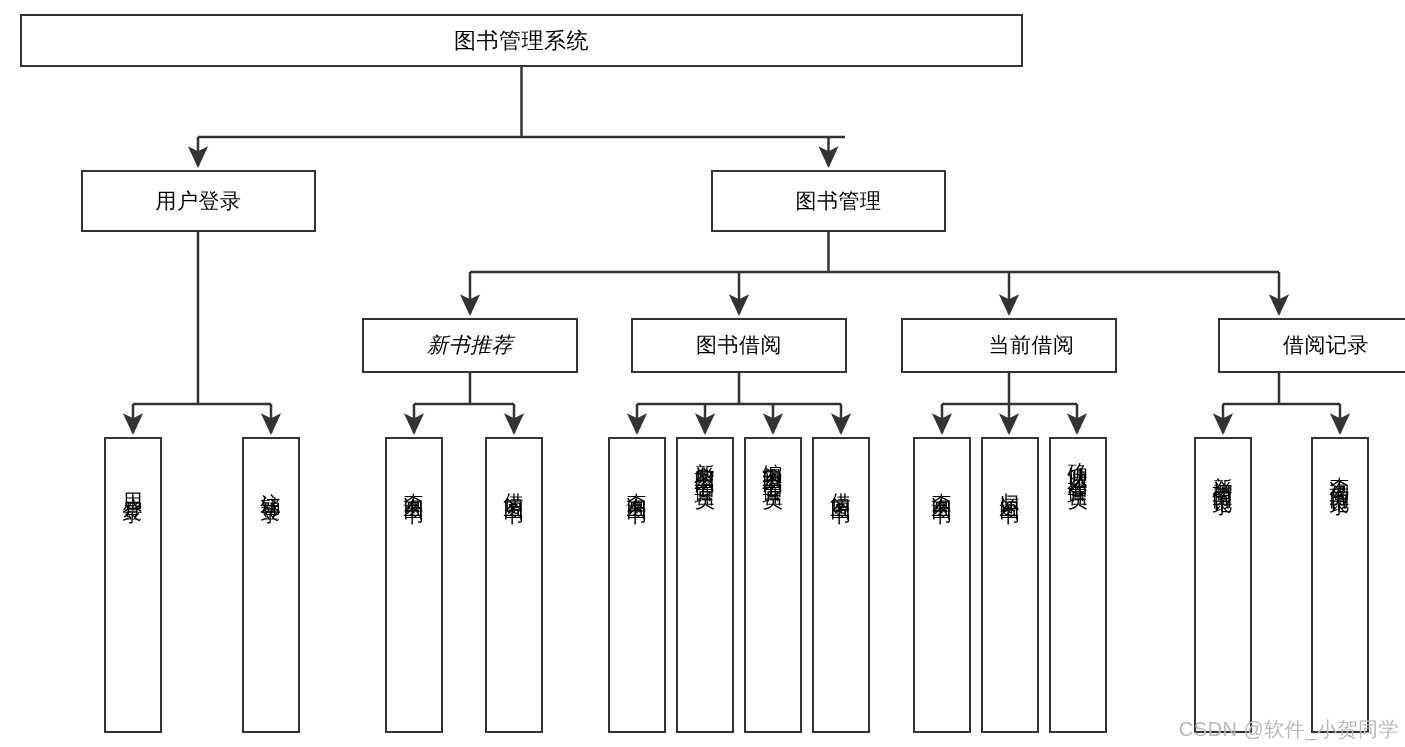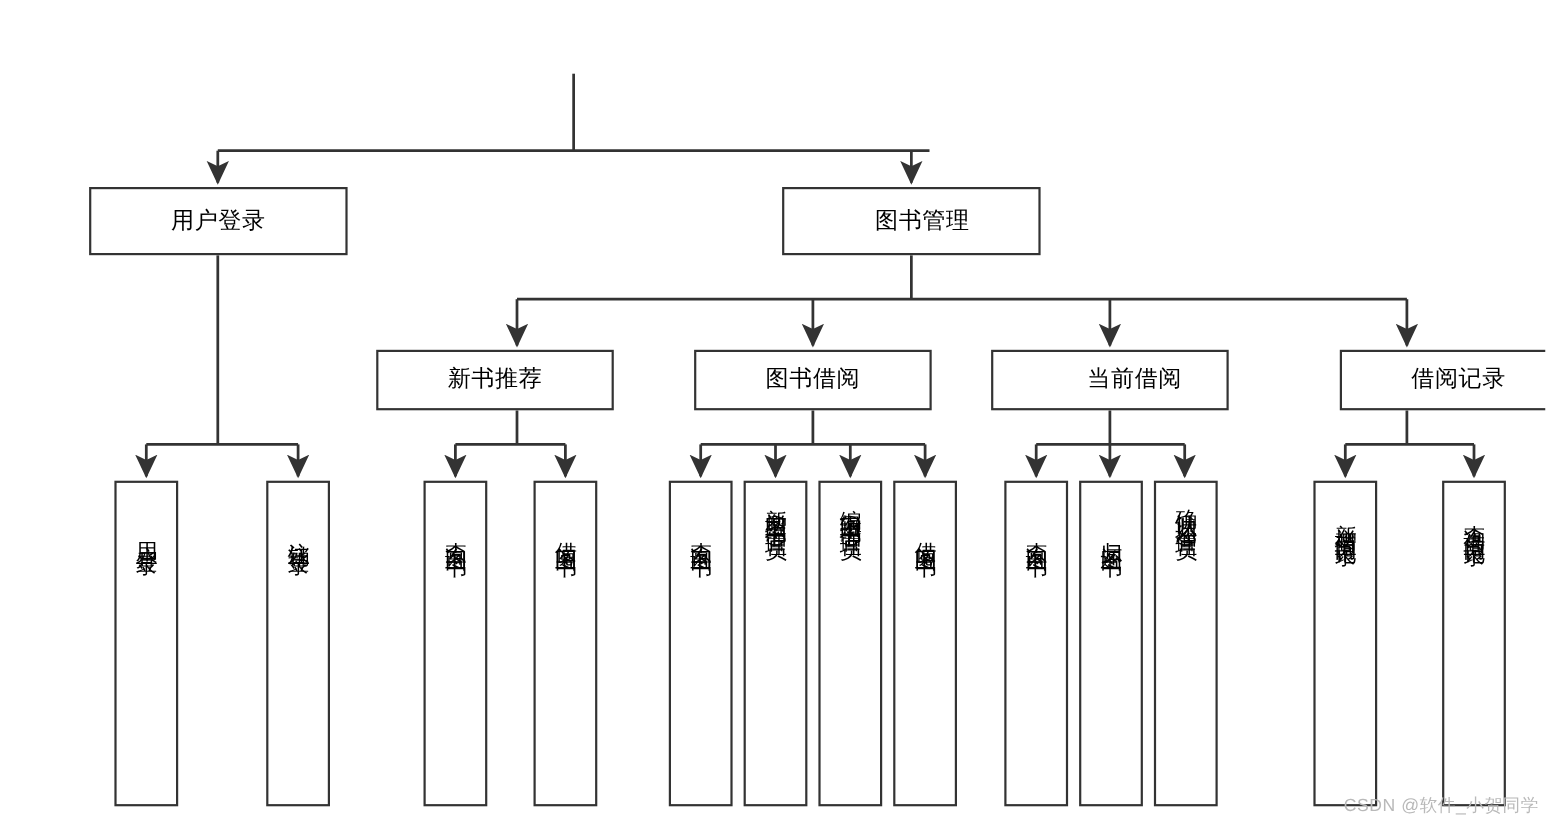--- a/index.html
+++ b/index.html
@@ -62,21 +62,21 @@
     text-orientation: upright;
     font-size: 20px;
     line-height: 1.0;
     letter-spacing: 4px;
     white-space: pre;
   }
   #watermark {
     position: absolute;
     right: 6px;
     bottom: 4px;
-    font-size: 16px;
+    font-size: 20px;
     color: #b9b9b9;
     letter-spacing: 0.5px;
     z-index: 5;
     white-space: nowrap;
   }
 </style>
 </head>
 <body>
 
 <div id="canvas">
@@ -124,29 +124,32 @@
       <path d="M 1009 404 L 1009 433" marker-end="url(#arrow)"></path>
       <path d="M 1077 404 L 1077 433" marker-end="url(#arrow)"></path>
 
       <path d="M 1279 373 L 1279 404"></path>
       <path d="M 1223 404 L 1340 404"></path>
       <path d="M 1223 404 L 1223 433" marker-end="url(#arrow)"></path>
       <path d="M 1340 404 L 1340 433" marker-end="url(#arrow)"></path>
     </g>
   </svg>
 
+  <div class="node horiz root" style="left:20px; top:14px; width:1003px; height:53px;">
+    <span class="label">图书管理系统</span>
+  </div>
 
   <div class="node horiz" style="left:81px; top:170px; width:235px; height:62px;">
     <span class="label">用户登录</span>
   </div>
   <div class="node horiz" style="left:711px; top:170px; width:235px; height:62px;padding-left:20px;">
     <span class="label">图书管理</span>
   </div>
 
-  <div class="node horiz" style="left:342px; top:318px; width:216px; height:55px;">
+  <div class="node horiz" style="left:362px; top:318px; width:216px; height:55px;font-style:italic;">
     <span class="label">新书推荐</span>
   </div>
   <div class="node horiz" style="left:631px; top:318px; width:216px; height:55px;">
     <span class="label">图书借阅</span>
   </div>
   <div class="node horiz" style="left:901px; top:318px; width:216px; height:55px;padding-left:45px;">
     <span class="label">当前借阅</span>
   </div>
   <div class="node horiz" style="left:1171px; top:318px; width:216px; height:55px;margin-left:47px;">
     <span class="label">借阅记录</span>

